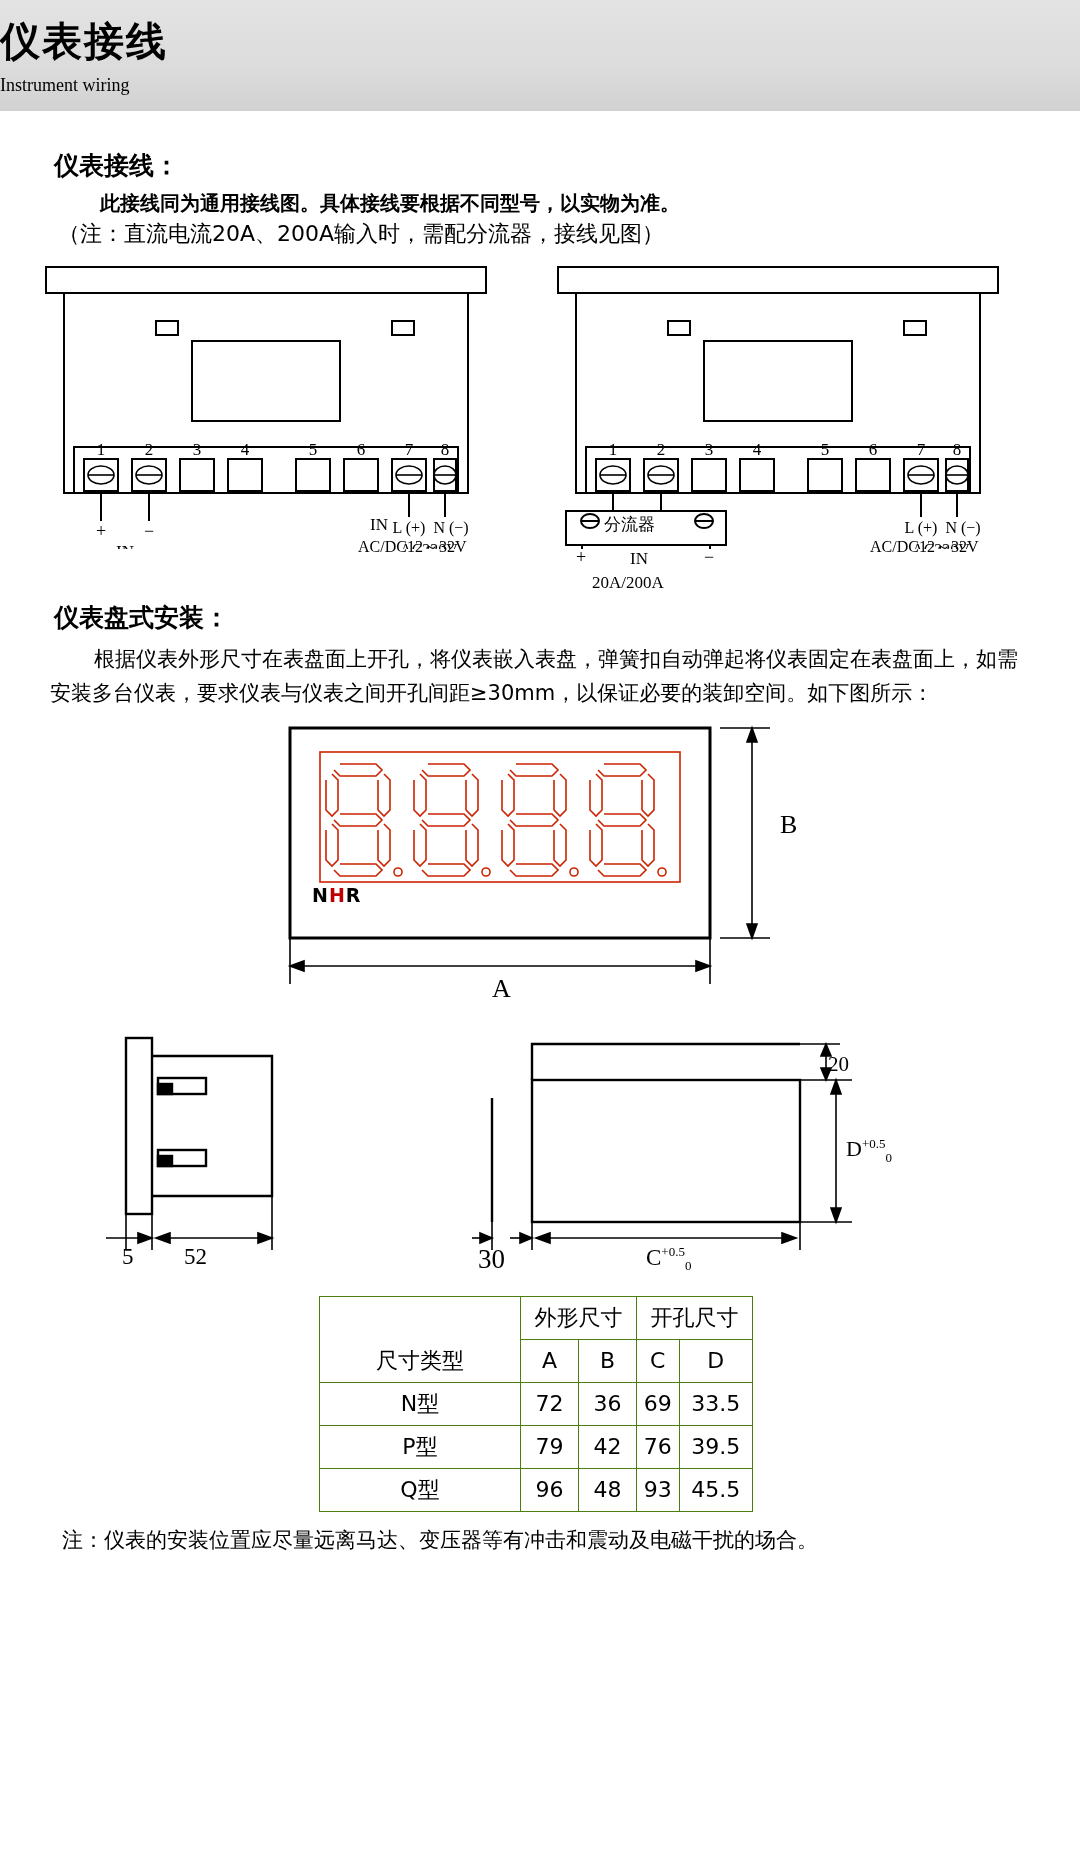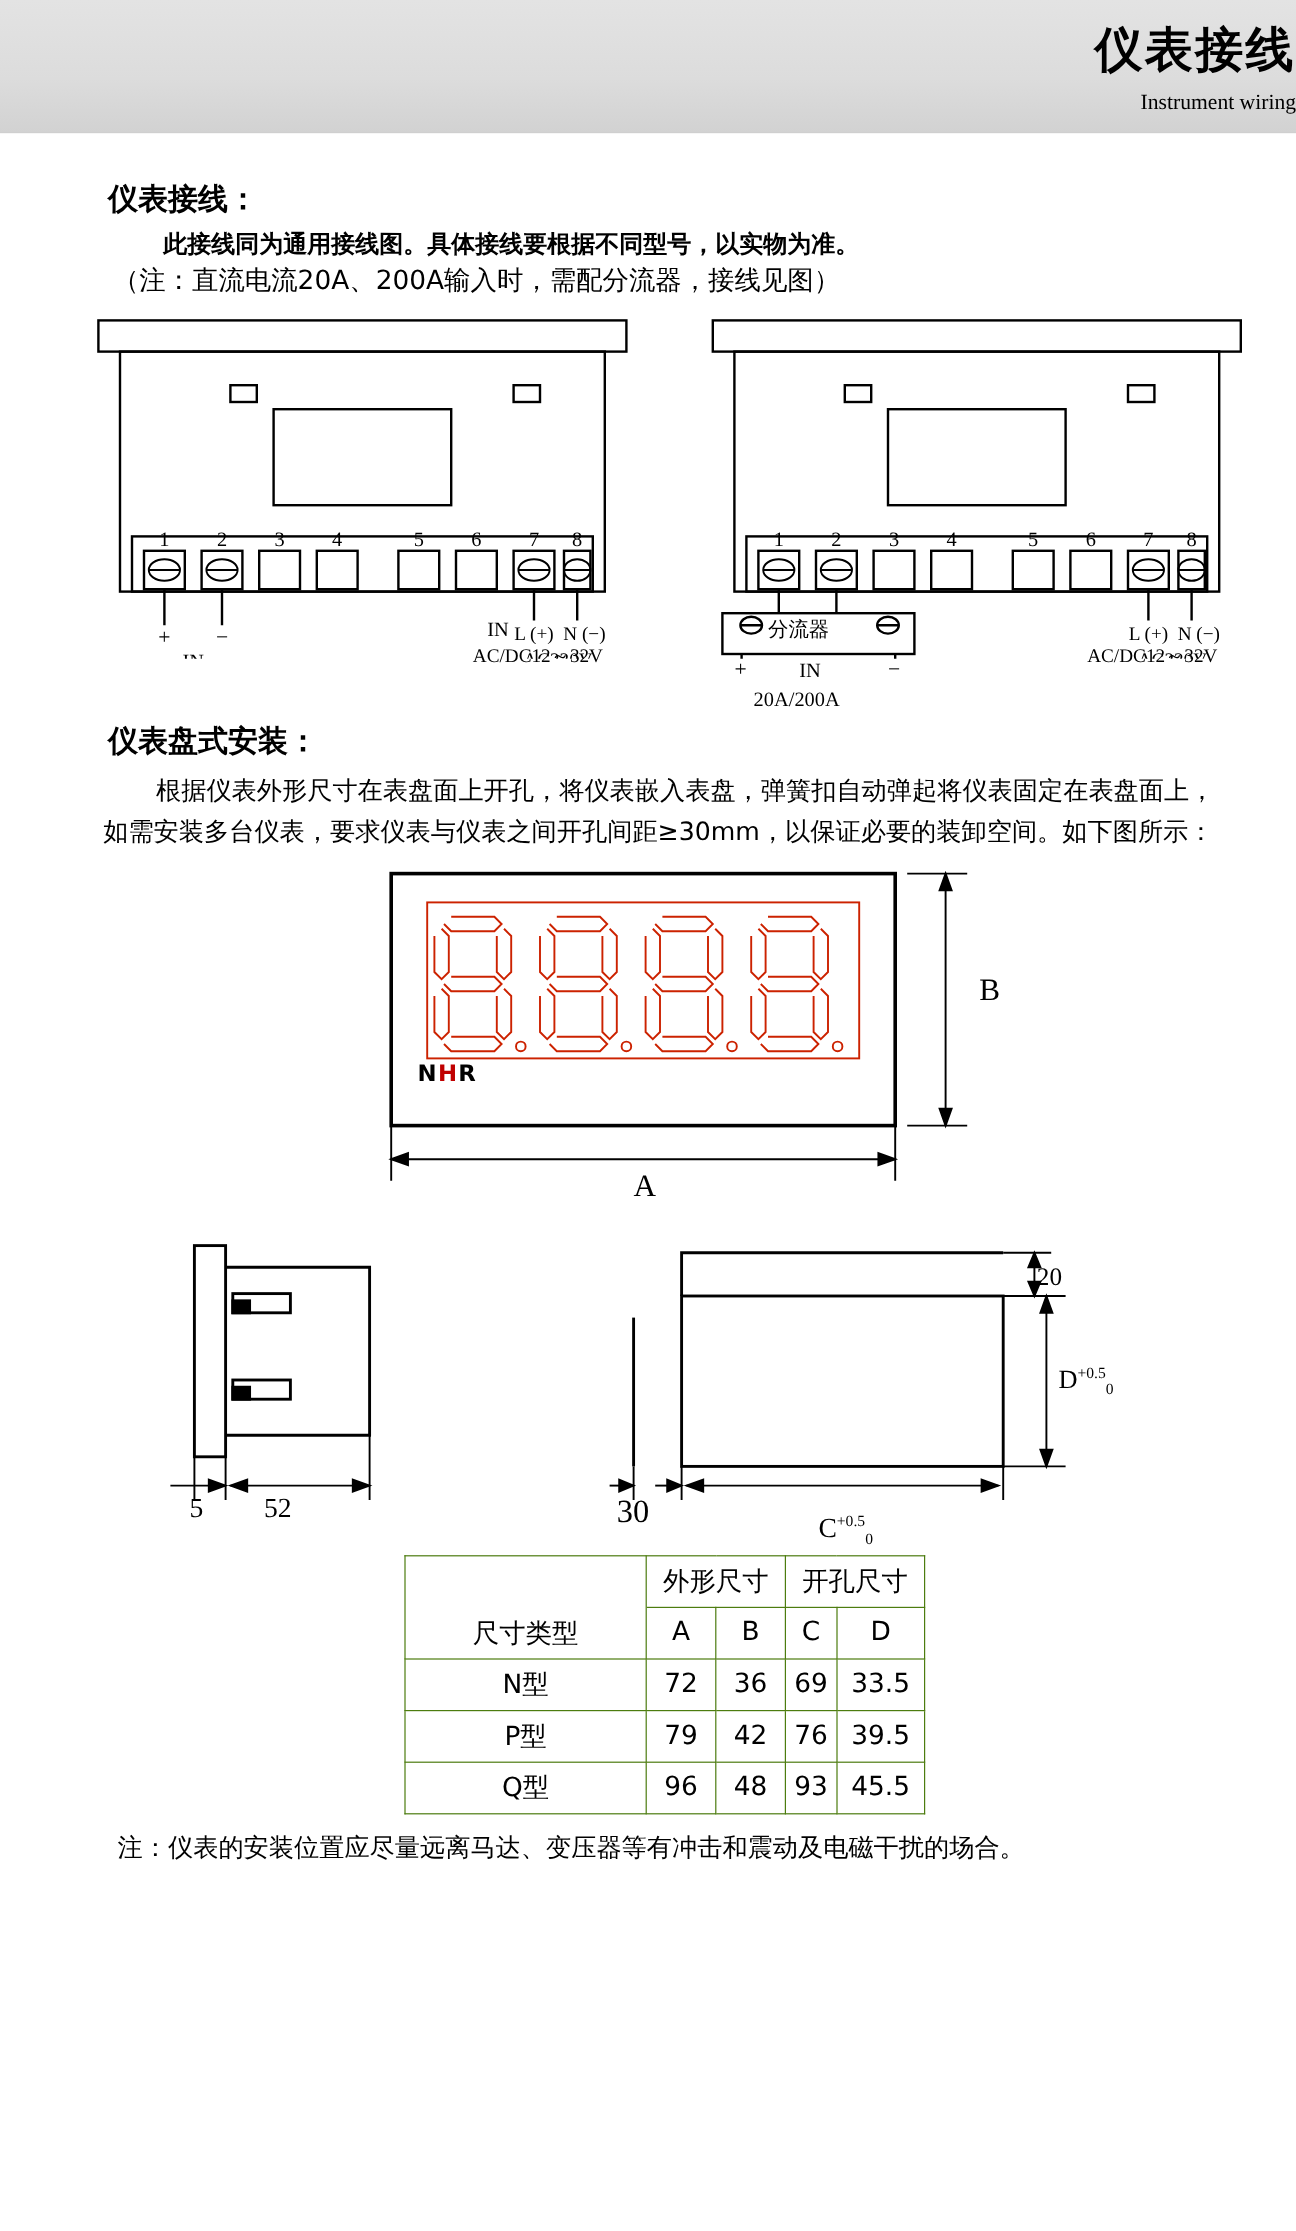--- a/index.html
+++ b/index.html
@@ -1,20 +1,20 @@
 <!DOCTYPE html>
 <html><head>
 <meta charset="utf-8">
 <style>
   html,body{margin:0;padding:0;background:#fff;}
   body{width:1080px;height:1859px;font-family:"Liberation Sans",sans-serif;color:#000;position:relative;overflow:hidden;}
-  .header{height:110px;background:linear-gradient(to bottom,#e3e3e3 0%,#dcdcdc 60%,#d2d2d2 100%);border-bottom:1px solid #cfcfcf;display:flex;flex-direction:column;align-items:flex-end;justify-content:center;}
+  .header{height:110px;background:linear-gradient(to bottom,#e3e3e3 0%,#dcdcdc 60%,#d2d2d2 100%);border-bottom:1px solid #cfcfcf;display:flex;flex-direction:column;align-items:flex-start;justify-content:center;}
   .header h1{margin:0;font-size:40px;font-weight:bold;letter-spacing:2px;font-family:"DejaVu Sans",sans-serif;}
   .header .sub{font-size:18px;margin-top:6px;font-family:"Liberation Serif",serif;}
-  .body{padding:24px 48px 0 40px;position:relative;margin-left:36px;}
+  .body{padding:24px 48px 0 40px;position:relative;}
   .sec-title{font-size:25px;font-weight:bold;margin:14px 0 8px 14px;font-family:"DejaVu Sans",sans-serif;}
   .p-bold{font-size:20px;font-weight:bold;margin:4px 0 2px 60px;font-family:"DejaVu Sans",sans-serif;}
   .p-note{font-size:22px;margin:2px 0 0 18px;font-family:"DejaVu Sans",sans-serif;}
   .para{font-size:21px;line-height:34px;margin:6px 10px 0 10px;text-indent:44px;font-family:"DejaVu Sans",sans-serif;}
 
   
   .wiring-row{position:relative;height:290px;margin-top:10px;}
   .meter{position:absolute;top:0;}
   .meter svg{display:block;}
 
@@ -316,21 +316,21 @@
         <polygon points="756,206 742,201 742,211" fill="#000"></polygon>
       </g>
     </svg>
     <div style="position:absolute;left:82px;top:212px;font-size:23px;font-family:'Liberation Serif',serif;">5</div>
     <div style="position:absolute;left:144px;top:212px;font-size:23px;font-family:'Liberation Serif',serif;">52</div>
     <div style="position:absolute;left:788px;top:20px;font-size:21px;font-family:'Liberation Serif',serif;">20</div>
     <div style="position:absolute;left:806px;top:104px;font-size:22px;font-family:'Liberation Serif',serif;">
       <span>D</span><sup style="font-size:13px;">+0.5</sup><sub style="font-size:13px;">0</sub>
     </div>
     <div style="position:absolute;left:438px;top:212px;font-size:27px;font-family:'Liberation Serif',serif;">30</div>
-    <div style="position:absolute;left:606px;top:228px;font-size:23px;font-family:'Liberation Serif',serif;">
+    <div style="position:absolute;left:606px;top:212px;font-size:23px;font-family:'Liberation Serif',serif;">
       <span>C</span><sup style="font-size:13px;">+0.5</sup><sub style="font-size:13px;">0</sub>
     </div>
   </div>
 
   <table class="dim">
     <tbody>
         <tr>
       <td class="c1" style="border-bottom:none;"></td>
       <td class="c2" colspan="2">外形尺寸</td>
       <td class="c4" colspan="2">开孔尺寸</td>

